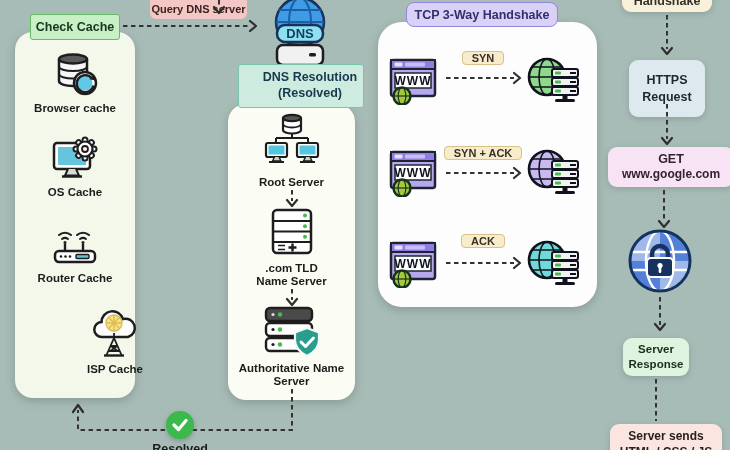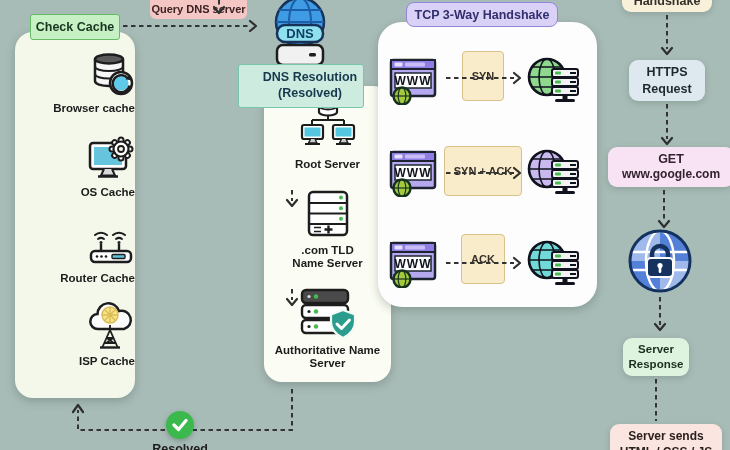--- a/index.html
+++ b/index.html
@@ -1,38 +1,38 @@
 <!DOCTYPE html>
 <html><head>
 <meta charset="utf-8">
 <style>
   html,body{margin:0;padding:0;}
   .stage{position:relative;width:730px;height:450px;overflow:hidden;
          background:#a8bcb7;font-family:"Liberation Sans",sans-serif;}
   .panel{position:absolute;border-radius:18px;box-shadow:0 3px 10px rgba(50,70,62,.28);}
   .panel-cache{left:15px;top:32px;width:120px;height:366px;background:#f3f8eb;}
-  .panel-dns{left:228px;top:86px;width:127px;height:296px;background:#fbfdf4;margin-left:36px;}
+  .panel-dns{left:228px;top:104px;width:127px;height:296px;background:#fbfdf4;}
   .panel-tcp{left:378px;top:22px;width:219px;height:285px;background:#fdfdfe;border-radius:24px;}
   .pill{position:absolute;display:flex;align-items:center;justify-content:center;
         font-weight:bold;text-align:center;border-radius:3px;}
   .pill-check{left:30px;top:14px;width:88px;height:24px;background:#c8f0c5;
         border:1.5px solid #64bd66;font-size:12.5px;color:#17351f;}
   .pill-query{left:150px;top:-4px;width:97px;height:23px;background:#f4c6c4;
         border-radius:6px;font-size:11px;color:#3a2222;padding-top:2px;box-sizing:border-box;}
   .pill-dnsres{left:238px;top:64px;width:106px;height:42px;background:#cdecdf;
         border:1.5px solid #78c6ad;font-size:12.5px;color:#16384e;flex-direction:column;line-height:1.25;padding-left:18px;}
   .pill-tcp{left:406px;top:2px;width:150px;height:23px;background:#d9d1f6;
         border:1.5px solid #9287dd;font-size:12.5px;color:#322f6d;border-radius:8px;text-align:right;}
   .cache-item{position:absolute;left:0;width:100%;display:flex;flex-direction:column;
-        align-items:flex-end;gap:4px;}
+        align-items:center;gap:4px;}
   .lbl{font-size:11.5px;font-weight:bold;color:#1c1c1c;text-align:center;line-height:1.2;}
   .dns-step{position:absolute;width:100%;display:flex;justify-content:center;}
   .msg-wrap{position:absolute;left:55px;width:100px;display:flex;justify-content:center;}
   .msg{background:#f9ecca;border:1.5px solid #d9c18c;border-radius:4px;
-       font-size:11px;font-weight:bold;color:#35302a;padding:18px 9px;white-space:nowrap;}
+       font-size:11px;font-weight:bold;color:#35302a;padding:0 9px;white-space:nowrap;}
   .rbox{position:absolute;display:flex;flex-direction:column;align-items:center;justify-content:center;
         font-weight:bold;text-align:center;border-radius:9px;line-height:1.3;
         box-shadow:0 2px 6px rgba(50,70,62,.22);}
   .overlay{position:absolute;left:0;top:0;pointer-events:none;}
   .check-badge{position:absolute;left:166px;top:411px;width:28px;height:28px;border-radius:50%;
         background:#3cb94c;display:flex;align-items:center;justify-content:center;
         box-shadow:0 2px 5px rgba(40,60,50,.3);}
   .resolved{position:absolute;left:140px;top:442px;width:80px;font-size:12.5px;
         font-weight:bold;color:#1d1d1d;text-align:center;}
   .abs{position:absolute;}
@@ -83,21 +83,21 @@
         <line x1="14" y1="24" x2="14" y2="31" stroke="#1d1d1d" stroke-width="2.4"></line>
         <line x1="32" y1="24" x2="32" y2="31" stroke="#1d1d1d" stroke-width="2.4"></line>
         <rect x="4" y="31" width="40" height="11" rx="4" fill="#fff" stroke="#1d1d1d" stroke-width="2.5"></rect>
         <circle cx="10" cy="36.5" r="1.3" fill="#1d1d1d"></circle>
           <circle cx="14.5" cy="36.5" r="1.3" fill="#1d1d1d"></circle>
           <circle cx="19" cy="36.5" r="1.3" fill="#1d1d1d"></circle>
         <rect x="25" y="34.5" width="13" height="4" rx="1" fill="#5ec4da" stroke="#1d1d1d" stroke-width="1.4"></rect>
       </svg>
       <div class="lbl">Router Cache</div>
     </div>
-    <div class="cache-item" style="top:267px;">
+    <div class="cache-item" style="top:275px;margin-left:40px;">
       <svg width="48" height="52" viewBox="0 0 48 52">
         <path d="M11,30 a7.5,7.5 0 0 1 -0.5,-15 a11,11 0 0 1 21.5,-3 a8.5,8.5 0 0 1 5,18 z" fill="#fdfdfd" stroke="#1d1d1d" stroke-width="2.5"></path>
         <circle cx="23" cy="16" r="8" fill="#f6e48a" stroke="#dcbc55" stroke-width="1.4"></circle>
         <path d="M23,8 v16 M15,16 h16 M17.3,10.3 l11.4,11.4 M28.7,10.3 l-11.4,11.4" stroke="#dcbc55" stroke-width="1.4"></path>
         <path d="M23,26 V31 M23,31 L15.5,48 M23,31 L30.5,48 M19.8,39 h6.4 M17.8,44 h10.4 M19.8,39 l7,5 M26.2,39 l-7,5" stroke="#1d1d1d" stroke-width="1.8" fill="none"></path>
         <line x1="13" y1="48.5" x2="33" y2="48.5" stroke="#1d1d1d" stroke-width="2.4"></line>
       </svg>
       <div class="lbl">ISP Cache</div>
     </div>
   </div>
@@ -266,21 +266,21 @@
           <rect x="36.5" y="40" width="5" height="4" fill="#10131d"></rect>
           <rect x="29" y="44" width="20" height="3" rx="1.5" fill="#10131d"></rect>
         </g>
       </svg>
     </div>
   </div>
 
   <div class="rbox" style="left:622px;top:-22px;width:90px;height:34px;background:#f8f0d8;font-size:12.5px;color:#34302a;justify-content:flex-end;padding-bottom:3px;box-sizing:border-box;">
     <div>Handshake</div>
   </div>
-  <div class="rbox" style="left:629px;top:60px;width:76px;height:41px;background:#dee9ef;font-size:12.5px;color:#1e2730;">
+  <div class="rbox" style="left:629px;top:60px;width:76px;height:57px;background:#dee9ef;font-size:12.5px;color:#1e2730;">
     <div>HTTPS</div>
     <div>Request</div>
   </div>
   <div class="rbox" style="left:608px;top:147px;width:126px;height:40px;background:#f7e3f4;color:#33232f;">
     <div style="font-size:12.5px;">GET</div>
     <div style="font-size:12px;">www.google.com</div>
   </div>
   <div class="abs" style="left:627px;top:228px;">
     <svg width="66" height="66" viewBox="0 0 66 66">
       <circle cx="33" cy="33" r="30" fill="#5580d8"></circle>

